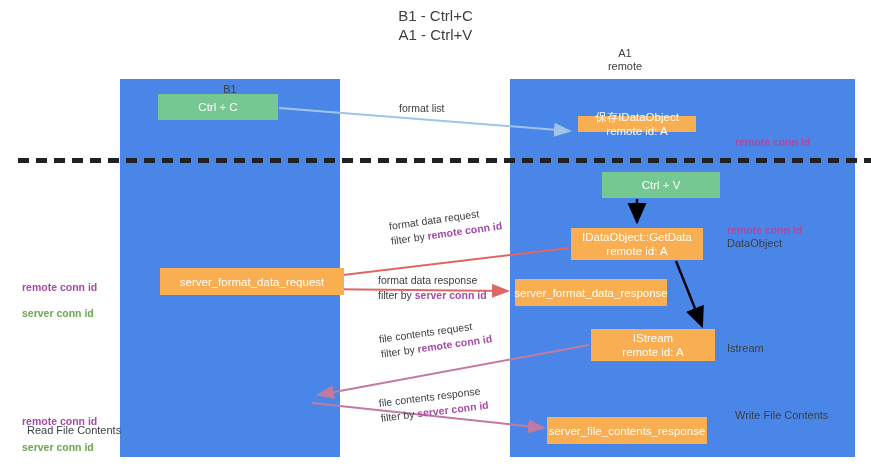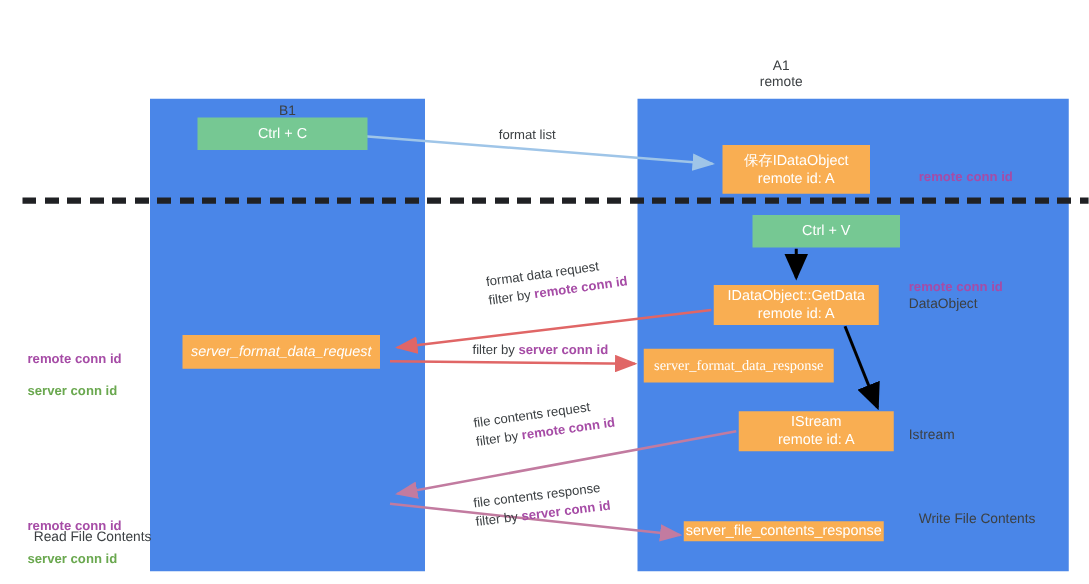--- a/index.html
+++ b/index.html
@@ -36,29 +36,29 @@
 
   
   .box{
     position:absolute;display:flex;align-items:center;justify-content:center;
     text-align:center;color:#ffffff;font-size:11.5px;line-height:14px;
     white-space:pre-line;box-sizing:border-box;padding:2px 4px;
   }
   .green{background:#76c893;}
   .orange{background:#f9ae52;}
 
-  #box-ctrlc{left:158px;top:94px;width:136px;height:26px;}
-  #box-idataobject{left:578px;top:116px;width:118px;height:39px;}
+  #box-ctrlc{left:158px;top:94px;width:120px;height:26px;}
+  #box-idataobject{left:578px;top:116px;width:118px;height:16px;}
   #box-ctrlv{left:578px;top:172px;width:118px;height:26px;margin-left:24px;}
   #box-getdata{left:571px;top:228px;width:132px;height:32px;text-align:center;}
-  #box-fmt-req{left:146px;top:268px;width:158px;height:27px;font-style:italic;}
-  #box-fmt-resp{left:515px;top:279px;width:152px;height:27px;font-family:Liberation Serif, serif;}
+  #box-fmt-req{left:160px;top:268px;width:184px;height:27px;}
+  #box-fmt-resp{left:515px;top:279px;width:152px;height:27px;}
   #box-istream{left:591px;top:329px;width:124px;height:32px;}
   #box-file-req{left:152px;top:384px;width:158px;height:27px;}
-  #box-file-resp{left:547px;top:417px;width:160px;height:16px;}
+  #box-file-resp{left:547px;top:417px;width:160px;height:27px;}
 
   
   .side-label{
     position:absolute;font-size:11px;line-height:14px;color:#3c4043;
     white-space:pre-line;
   }
   #lbl-dataobject{left:727px;top:236px;}
   #lbl-istream{left:727px;top:341px;}
   #lbl-writefile{left:735px;top:408px;}
   #lbl-readfile{left:27px;top:384px;margin-top:39px;}
@@ -91,20 +91,22 @@
   svg.overlay{position:absolute;left:0;top:0;width:871px;height:467px;pointer-events:none;}
 </style>
 </head>
 <body>
 
 <div class="stage">
 
   <div class="lane" id="lane-b1"></div>
   <div class="lane" id="lane-a1"></div>
 
+  <div class="title">B1 - Ctrl+C
+A1 - Ctrl+V</div>
   <div class="lane-head" id="head-b1">B1
 connection</div>
   <div class="lane-head" id="head-a1">A1
 remote</div>
 
   <div id="divider"></div>
 
   <svg class="overlay">
     <defs>
       <marker id="ah-blue" markerWidth="9" markerHeight="7" refX="8" refY="3.5" orient="auto">
@@ -165,20 +167,21 @@
   <div class="cap" id="cap-formatlist">
     <span>format list</span>
   </div>
 
   <div class="cap" id="cap-fmt-req">
     <span class="l2">format data request</span>
     <span class="l2"><span>filter by </span><b>remote conn id</b></span>
   </div>
 
   <div class="cap" id="cap-fmt-resp">
+    <span class="l2">format data response</span>
     <span class="l2"><span>filter by </span><b>server conn id</b></span>
   </div>
 
   <div class="cap" id="cap-file-req">
     <span class="l2">file contents request</span>
     <span class="l2"><span>filter by </span><b>remote conn id</b></span>
   </div>
 
   <div class="cap" id="cap-file-resp">
     <span class="l2">file contents response</span>

